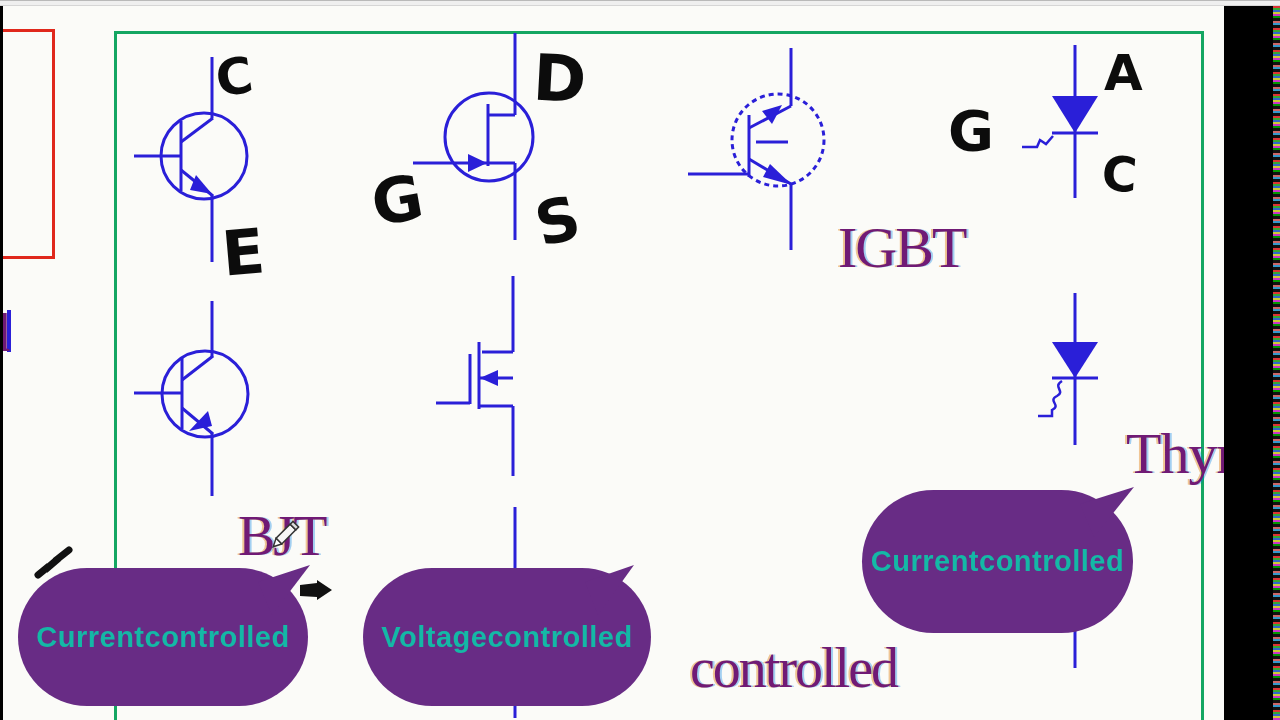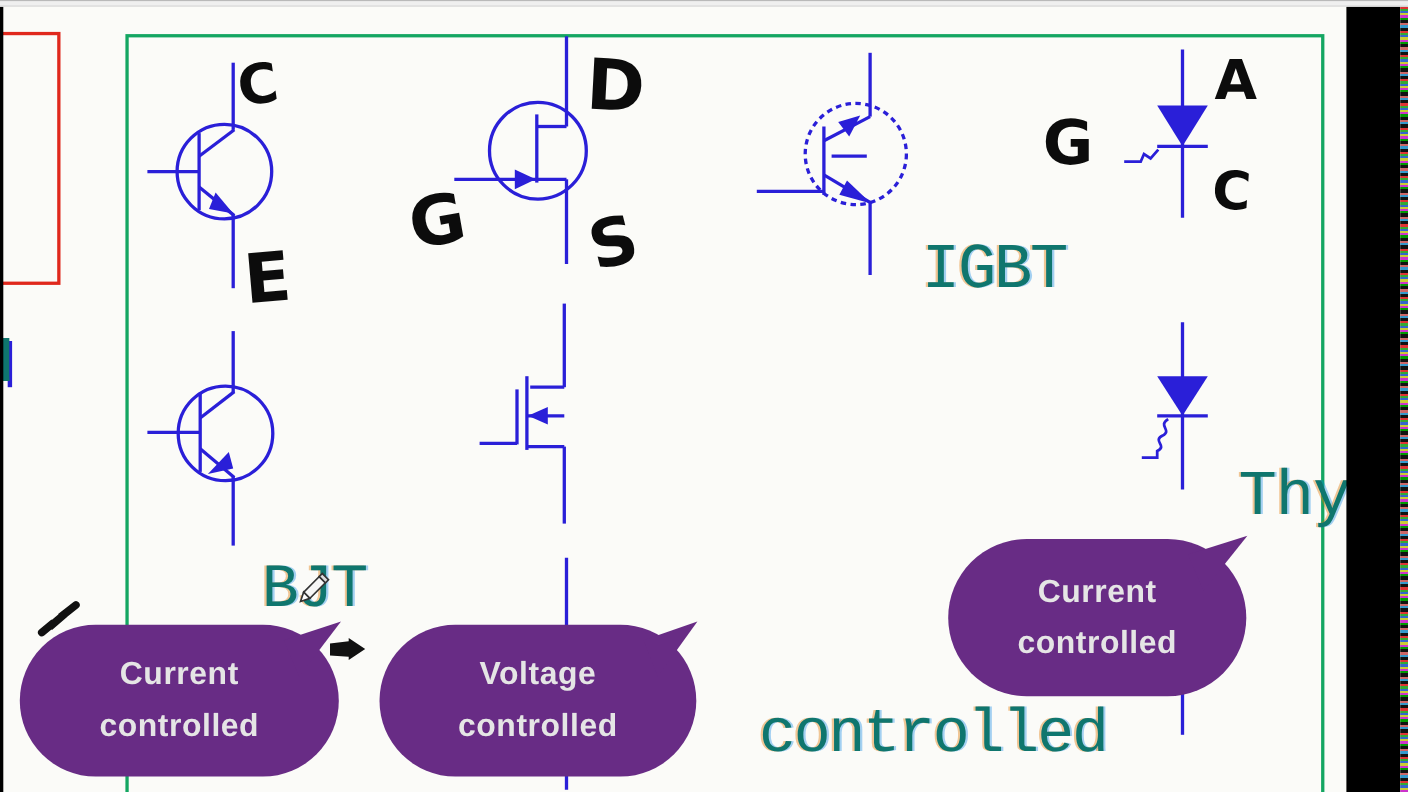--- a/index.html
+++ b/index.html
@@ -15,45 +15,45 @@
       background:repeating-linear-gradient(180deg,
         #d33 0 2px,#3a3 2px 4px,#36c 4px 6px,#cc3 6px 8px,#c3c 8px 10px,#090 10px 12px,
         #111 12px 15px,#c66 15px 17px,#39c 17px 19px,#111 19px 22px);}
   
   .red-rect{position:absolute;left:-8px;top:29px;width:57px;height:224px;border:3px solid #e0281c;z-index:2;}
   .green-rect{position:absolute;left:114px;top:31px;width:1090px;height:700px;border:3px solid #14a662;
               box-sizing:border-box;z-index:2;}
   .draw-layer{position:absolute;left:0;top:0;z-index:3;pointer-events:none;}
   .overlay-layer{position:absolute;left:0;top:0;z-index:9;pointer-events:none;}
   
-  .typed{position:absolute;color:#0f766e;font-family:Liberation Mono, monospace;z-index:4;
+  .typed{position:absolute;color:#701a75;font-family:Liberation Serif, serif;z-index:4;
          text-shadow:-2px 0 0 rgba(225,120,0,.40),2px 0 0 rgba(0,130,230,.35);white-space:nowrap;}
   .t-bjt{left:238px;top:504px;font-size:56px;letter-spacing:-2px;}
   .t-fet{left:544px;top:480px;font-size:60px;letter-spacing:-1px;}
   .t-igbt{left:838px;top:214px;font-size:58px;letter-spacing:-2px;}
   .t-controlled{left:690px;top:636px;font-size:56px;letter-spacing:-2px;}
   .t-thyristor{left:1126px;top:420px;font-size:58px;letter-spacing:-1px;}
   .t-cutoff{left:-20px;top:302px;font-size:54px;font-weight:bold;z-index:3;text-shadow:none;}
   
   .hand{position:absolute;color:#0c0c0c;font-family:"DejaVu Sans",sans-serif;font-weight:bold;z-index:4;
         white-space:nowrap;}
   .h-c1{left:216px;top:48px;font-size:50px;transform:rotate(-8deg);}
   .h-e{left:222px;top:216px;font-size:62px;transform:rotate(-5deg);}
   .h-d{left:533px;top:42px;font-size:64px;transform:rotate(3deg);}
   .h-g1{left:372px;top:164px;font-size:62px;transform:rotate(-10deg);}
   .h-s{left:536px;top:186px;font-size:60px;transform:rotate(-14deg);}
   .h-g2{left:948px;top:98px;font-size:56px;}
   .h-a{left:1104px;top:44px;font-size:50px;}
   .h-c2{left:1102px;top:146px;font-size:48px;transform:rotate(4deg);}
   
-  .bubble{position:absolute;background:#682c85;border-radius:72px;color:#e5e5e5;z-index:8;
-          display:flex;flex-direction:column;align-items:center;justify-content:center;
+  .bubble{position:absolute;background:#682c85;border-radius:72px;color:#14b8a6;z-index:8;
+          display:flex;align-items:center;justify-content:center;
           font-weight:600;font-size:29px;line-height:47px;letter-spacing:.5px;text-align:center;}
   .bubble-1{left:18px;top:568px;width:290px;height:138px;}
-  .bubble-2{left:345px;top:568px;width:288px;height:138px;text-align:right;}
+  .bubble-2{left:363px;top:568px;width:288px;height:138px;text-align:right;}
   .bubble-3{left:862px;top:490px;width:271px;height:143px;}
 </style>
 </head>
 <body>
 
 <div class="screen">
 
   <div class="top-strip"></div>
 
   <div class="red-rect"></div>

